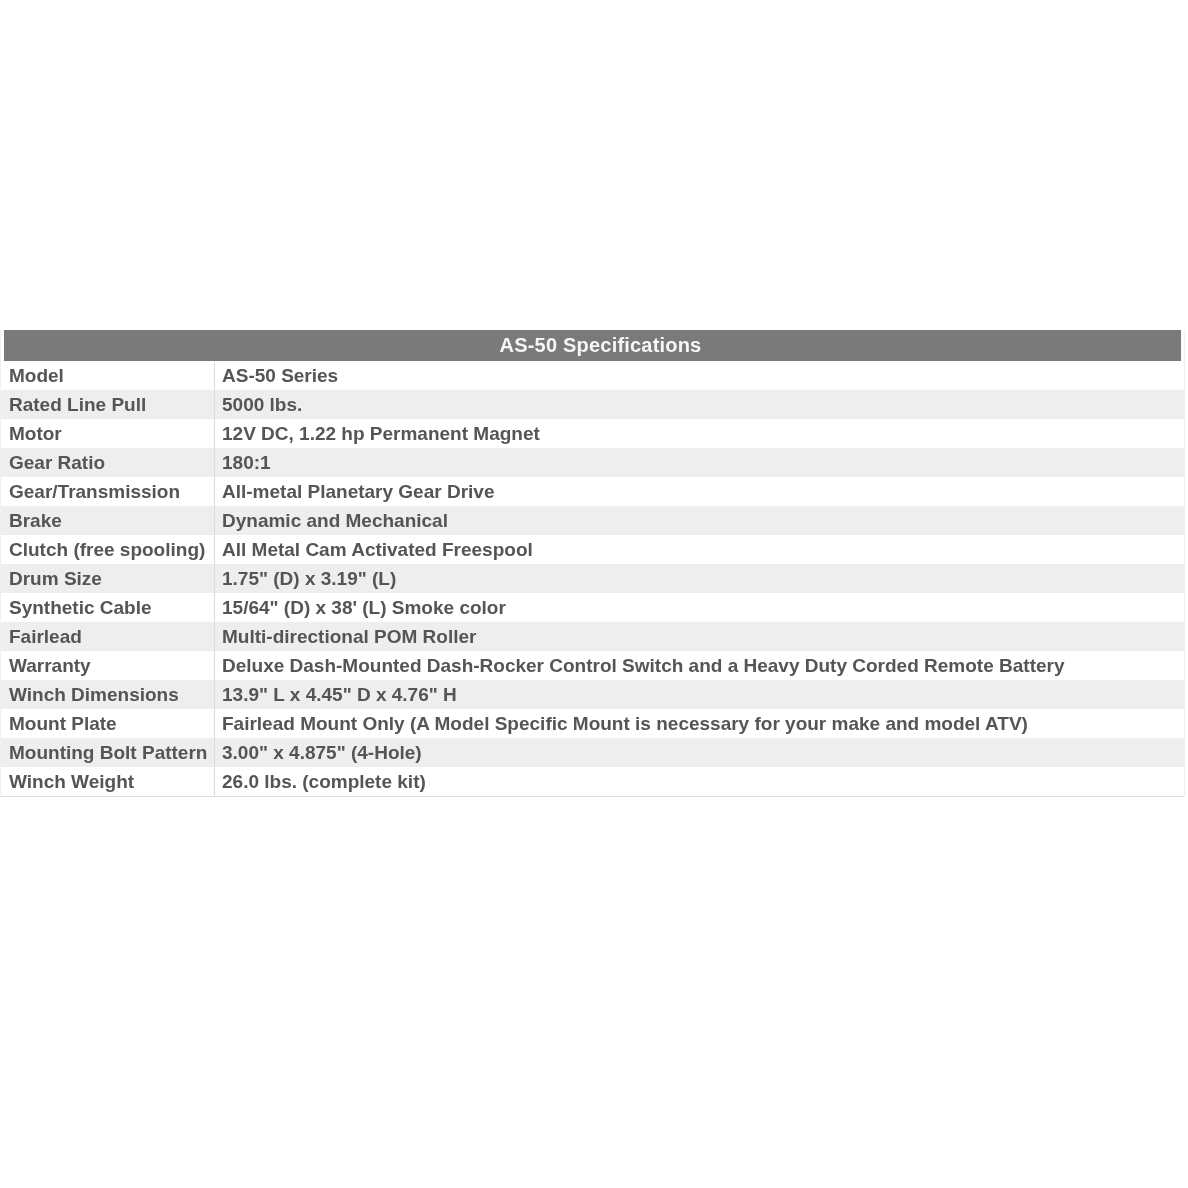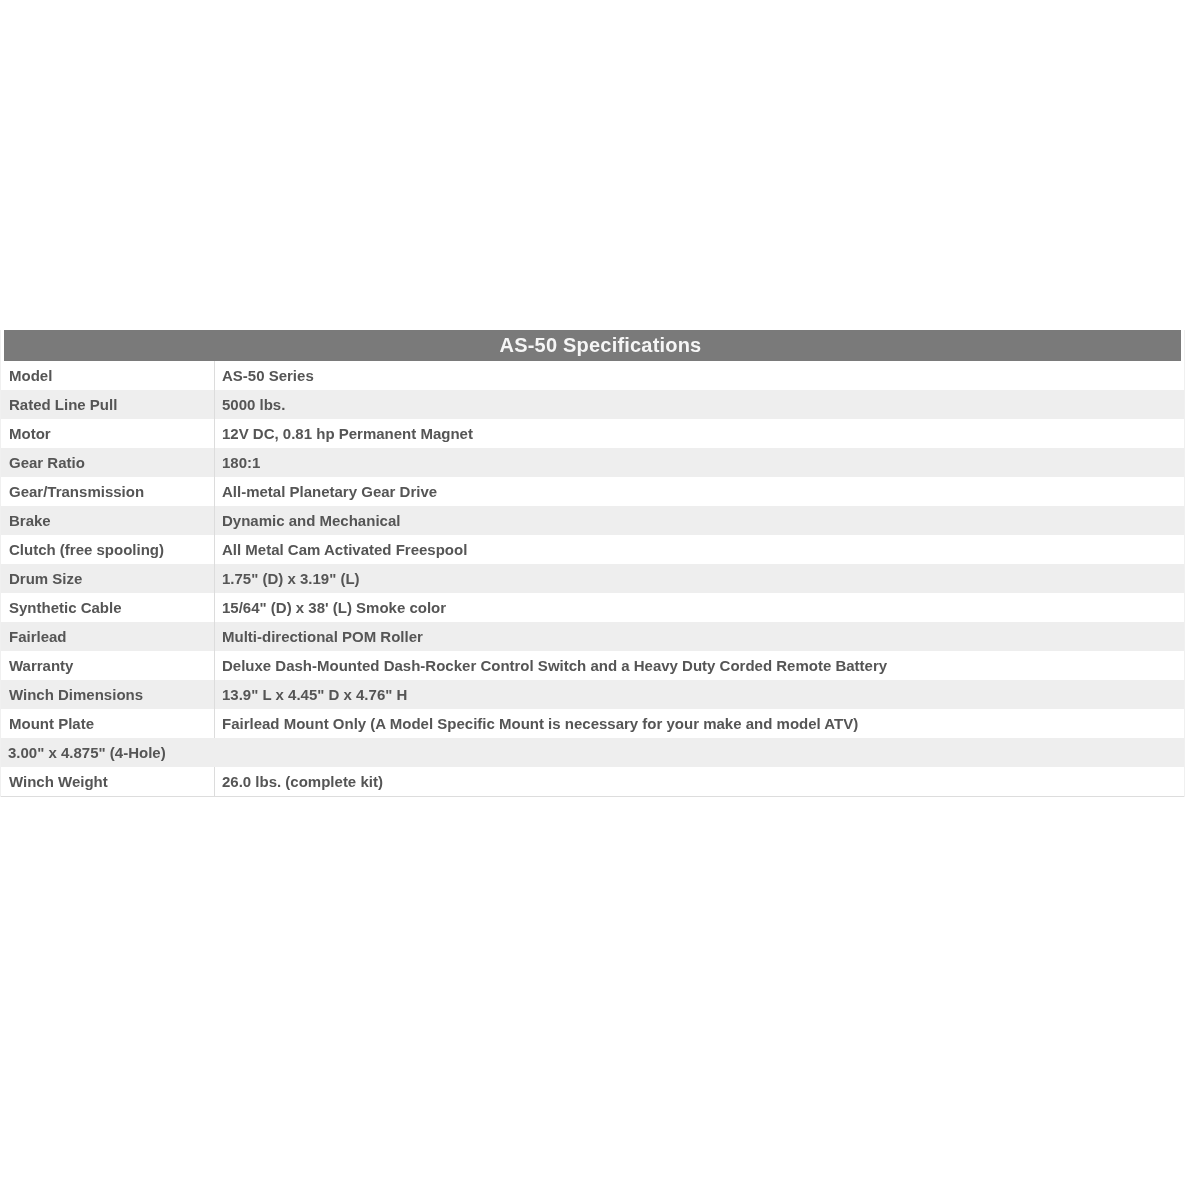--- a/index.html
+++ b/index.html
@@ -38,21 +38,21 @@
   }
   .spec-rows {
     border-bottom: 1px solid #dddddd;
   }
   .spec-row {
     display: flex;
     height: 29px;
     align-items: stretch;
     background: var(--row-bg, #ffffff);
     color: var(--text-color, #555555);
-    font-size: 15px;
+    font-size: 19px;
     font-weight: bold;
   }
   .spec-row:nth-child(even) {
     background: var(--row-alt-bg, #eeeeee);
   }
   .cell {
     display: flex;
     align-items: center;
     white-space: nowrap;
     overflow: hidden;
@@ -79,21 +79,21 @@
     <div class="cell value">AS-50 Series</div>
   </div>
 
   <div class="spec-row">
     <div class="cell label">Rated Line Pull</div>
     <div class="cell value">5000 lbs.</div>
   </div>
 
   <div class="spec-row">
     <div class="cell label">Motor</div>
-    <div class="cell value">12V DC, 0.81 hp Permanent Magnet</div>
+    <div class="cell value">12V DC, 1.22 hp Permanent Magnet</div>
   </div>
 
   <div class="spec-row">
     <div class="cell label">Gear Ratio</div>
     <div class="cell value">180:1</div>
   </div>
 
   <div class="spec-row">
     <div class="cell label">Gear/Transmission</div>
     <div class="cell value">All-metal Planetary Gear Drive</div>
@@ -133,20 +133,21 @@
     <div class="cell label">Winch Dimensions</div>
     <div class="cell value">13.9" L x 4.45" D x 4.76" H</div>
   </div>
 
   <div class="spec-row">
     <div class="cell label">Mount Plate</div>
     <div class="cell value">Fairlead Mount Only (A Model Specific Mount is necessary for your make and model ATV)</div>
   </div>
 
   <div class="spec-row">
+    <div class="cell label">Mounting Bolt Pattern</div>
     <div class="cell value">3.00" x 4.875" (4-Hole)</div>
   </div>
 
 
 
   <div class="spec-row">
     <div class="cell label">Winch Weight</div>
     <div class="cell value">26.0 lbs. (complete kit)</div>
   </div>
 </div>

